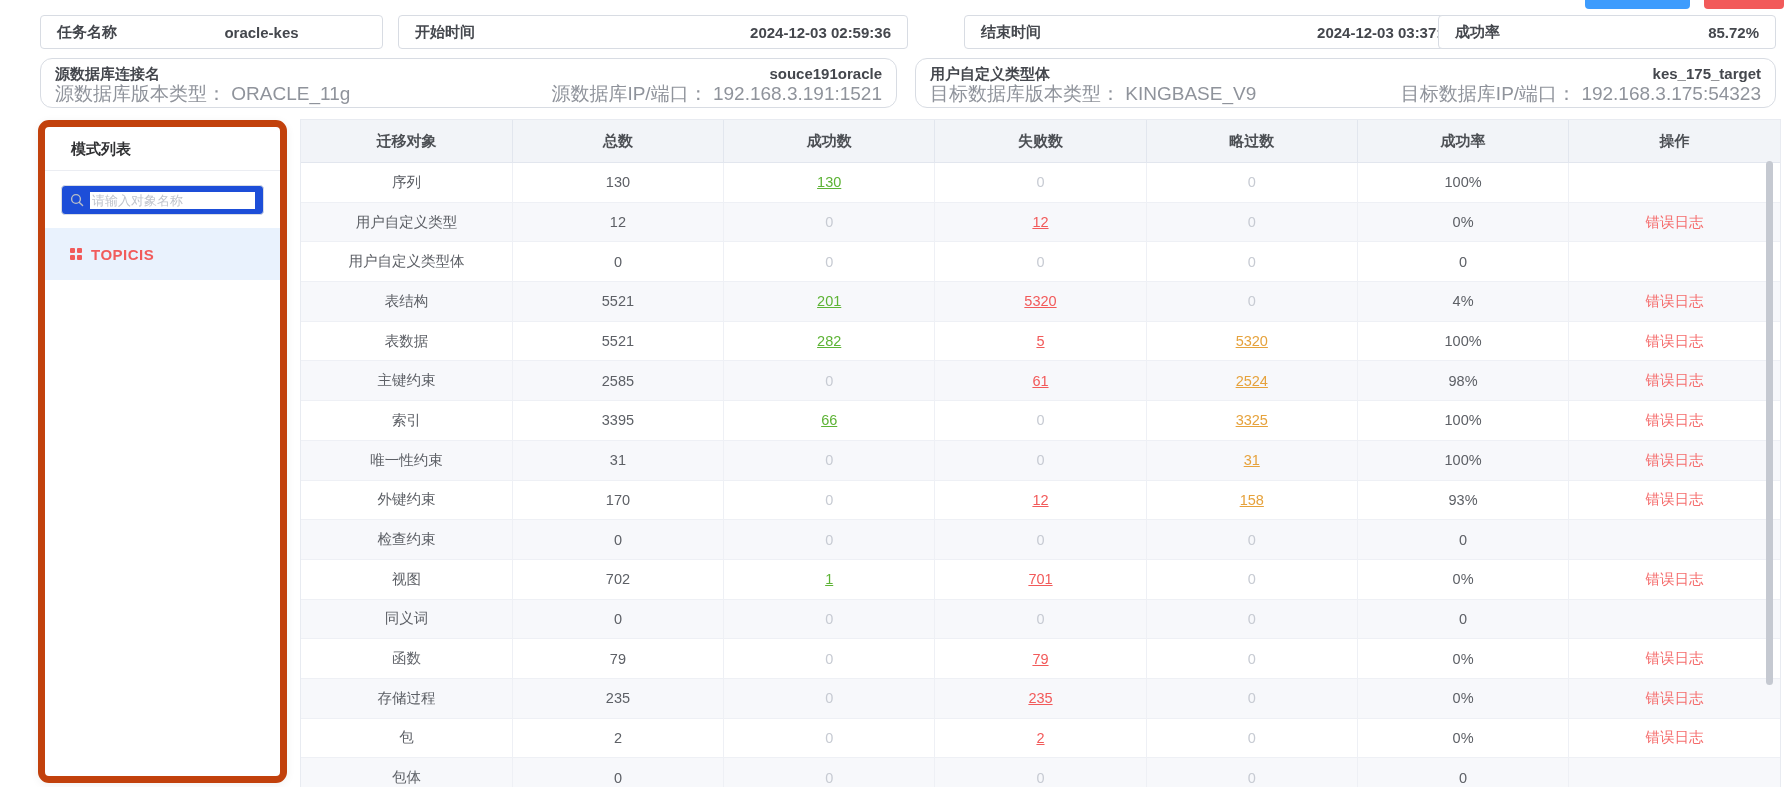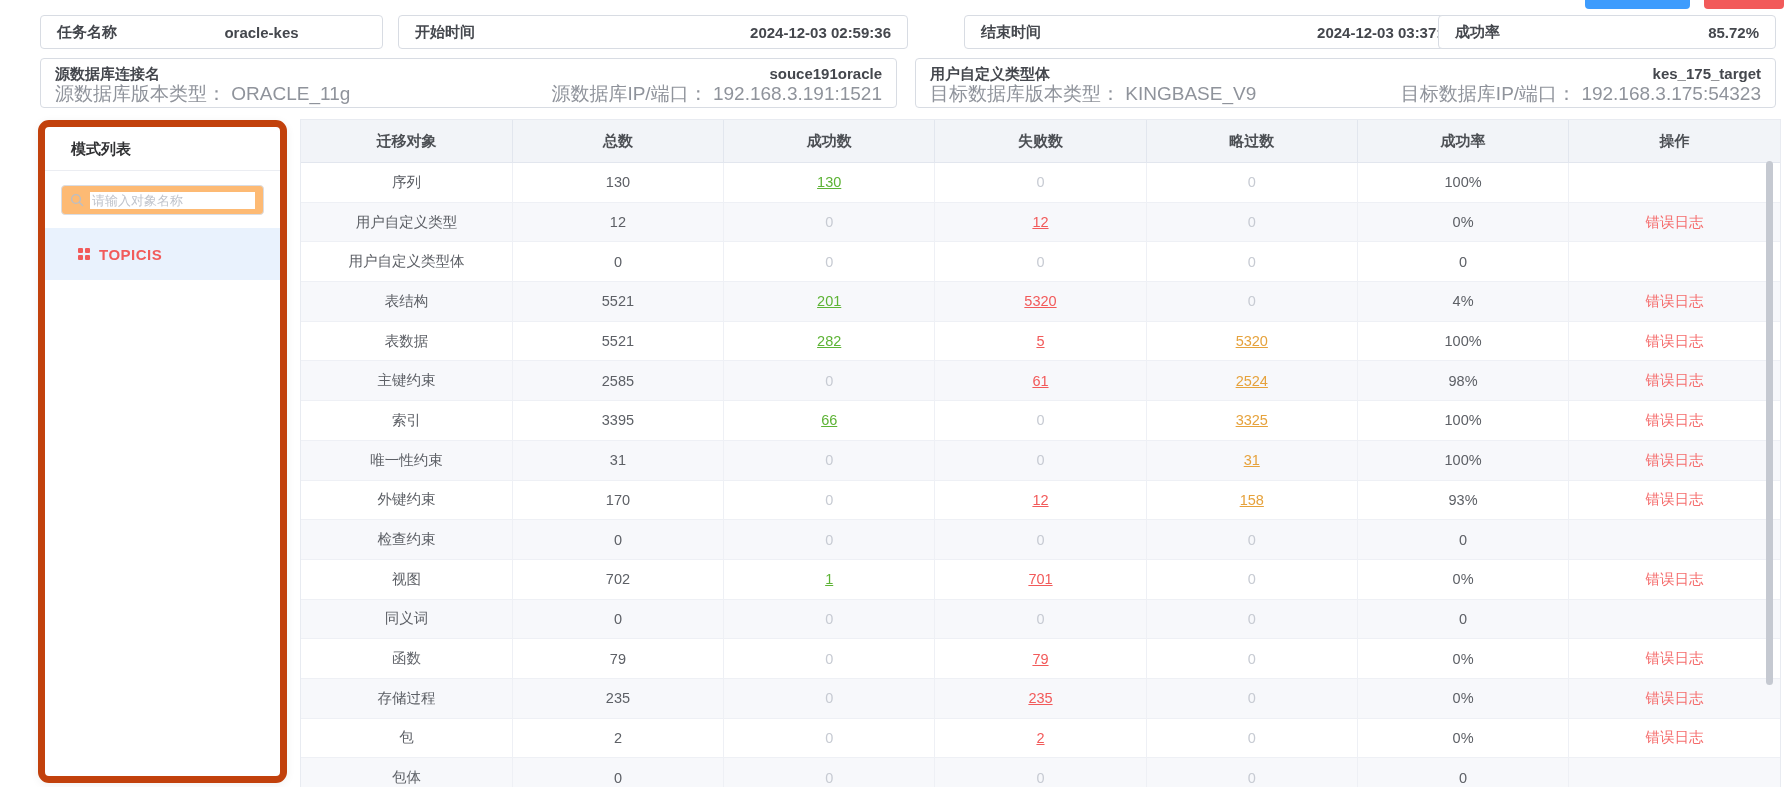--- a/index.html
+++ b/index.html
@@ -17,42 +17,42 @@
   .fbox .lbl{font-size:15px;font-weight:bold;color:#44474d;white-space:nowrap;}
   .fbox .val{font-size:15px;font-weight:bold;color:#44474d;white-space:nowrap;flex:1;}
   .fbox .val.center{text-align:center;padding-left:40px;}
   .fbox .val.right{text-align:right;}
   .f-task{left:40px;width:343px;}
   .f-start{left:398px;width:510px;}
   .f-end{left:964px;width:511px;}
   .f-rate{left:1438px;width:338px;}
 
   
-  .dbox{position:absolute;top:58px;height:50px;border:1px solid #d8dce3;border-radius:4px;
+  .dbox{position:absolute;top:58px;height:50px;border:1px solid #d8dce3;border-radius:12px;
         box-sizing:border-box;padding:6px 14px 0 14px;display:flex;justify-content:space-between;background:#fff;}
   .db-src{left:40px;width:857px;}
   .db-tgt{left:915px;width:861px;}
   .dbox .col{display:flex;flex-direction:column;gap:3px;}
   .dbox .col.r{align-items:flex-end;text-align:right;}
   .dbox .t1{font-size:15px;font-weight:bold;color:#44474d;line-height:18px;}
   .dbox .t2{font-size:19px;color:#8f939b;line-height:16px;}
 
   
   .sidebar{position:absolute;left:38px;top:120px;width:249px;height:663px;background:#fff;
            border:7px solid #c2410c;border-radius:11px;box-sizing:border-box;
            box-shadow:0 2px 10px rgba(0,0,0,0.06);}
   .sb-title{height:43px;line-height:43px;padding-left:26px;font-size:15px;font-weight:bold;color:#303133;
             border-bottom:1px solid #ebedf2;}
   .sb-search{margin:14px 16px 0 16px;height:30px;border:1px solid #d9dde4;border-radius:4px;
-             display:flex;align-items:center;padding:0 8px;box-sizing:border-box;background:#fdba74;}
+             display:flex;align-items:center;padding:0 8px;box-sizing:border-box;background:#1d4ed8;}
   .sb-search svg{flex:0 0 auto;margin-right:6px;}
   .sb-search input{border:none;outline:none;flex:1;font-size:13px;color:#606266;min-width:0;
                    font-family:"Liberation Sans","DejaVu Sans",sans-serif;}
   .sb-search input::placeholder{color:#c0c4cc;}
-  .sb-item{margin-top:13px;height:52px;display:flex;align-items:center;padding-left:33px;cursor:pointer;}
+  .sb-item{margin-top:13px;height:52px;display:flex;align-items:center;padding-left:25px;cursor:pointer;}
   .sb-item.selected{background:#e9f2fd;}
   .grid-icon{display:inline-grid;grid-template-columns:5px 5px;grid-gap:2px;margin-right:9px;}
   .grid-icon i{width:5px;height:5px;background:#f15b5b;border-radius:1px;}
   .sb-item .sb-label{font-size:15px;font-weight:bold;color:#f15b5b;letter-spacing:0.5px;}
 
   
   .tablewrap{position:absolute;left:300px;top:119px;width:1481px;border:1px solid #e8ebf1;box-sizing:border-box;background:#fff;}
   table.mig{width:100%;border-collapse:collapse;table-layout:fixed;}
   table.mig th{height:40px;background:#f2f4f8;font-size:15px;font-weight:bold;color:#4c4f54;
                border-right:1px solid #e2e6ee;border-bottom:1px solid #e2e6ee;text-align:center;}

